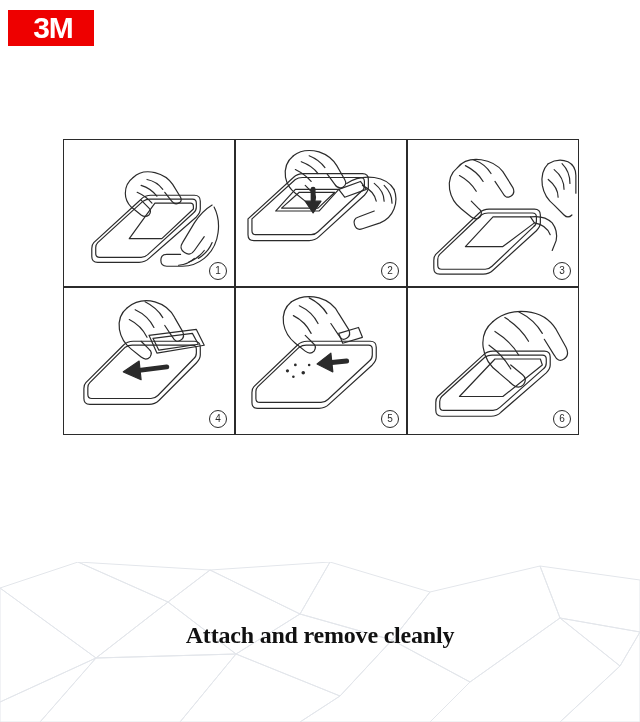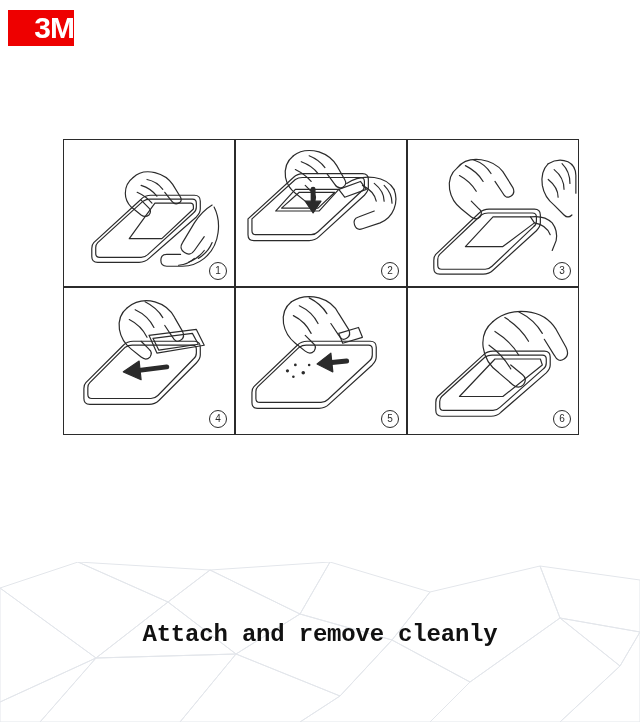--- a/index.html
+++ b/index.html
@@ -18,26 +18,26 @@
     position: relative;
     width: 640px;
     height: 722px;
     background: #ffffff;
   }
   
   .logo {
     position: absolute;
     left: 8px;
     top: 10px;
-    width: 66px;
+    width: 86px;
     height: 36px;
     background: #ee0000;
     display: flex;
     align-items: center;
-    justify-content: flex-end;
+    justify-content: center;
   }
   .logo-text {
     color: #ffffff;
     font-family: "Liberation Sans", sans-serif;
     font-weight: bold;
     font-size: 30px;
     letter-spacing: -1px;
     padding-left: 4px;
     line-height: 1;
   }
@@ -96,21 +96,21 @@
     top: 0;
     width: 640px;
     height: 160px;
   }
   .banner-text {
     position: absolute;
     left: 0;
     top: 58px;
     width: 640px;
     text-align: center;
-    font-family: Liberation Mono, monospace;
+    font-family: Liberation Serif, serif;
     font-weight: bold;
     font-size: 24px;
     line-height: 30px;
     color: #111111;
     letter-spacing: -0.2px;
   }
   .banner-line { display: block; }
 </style>
 </head>
 <body>

